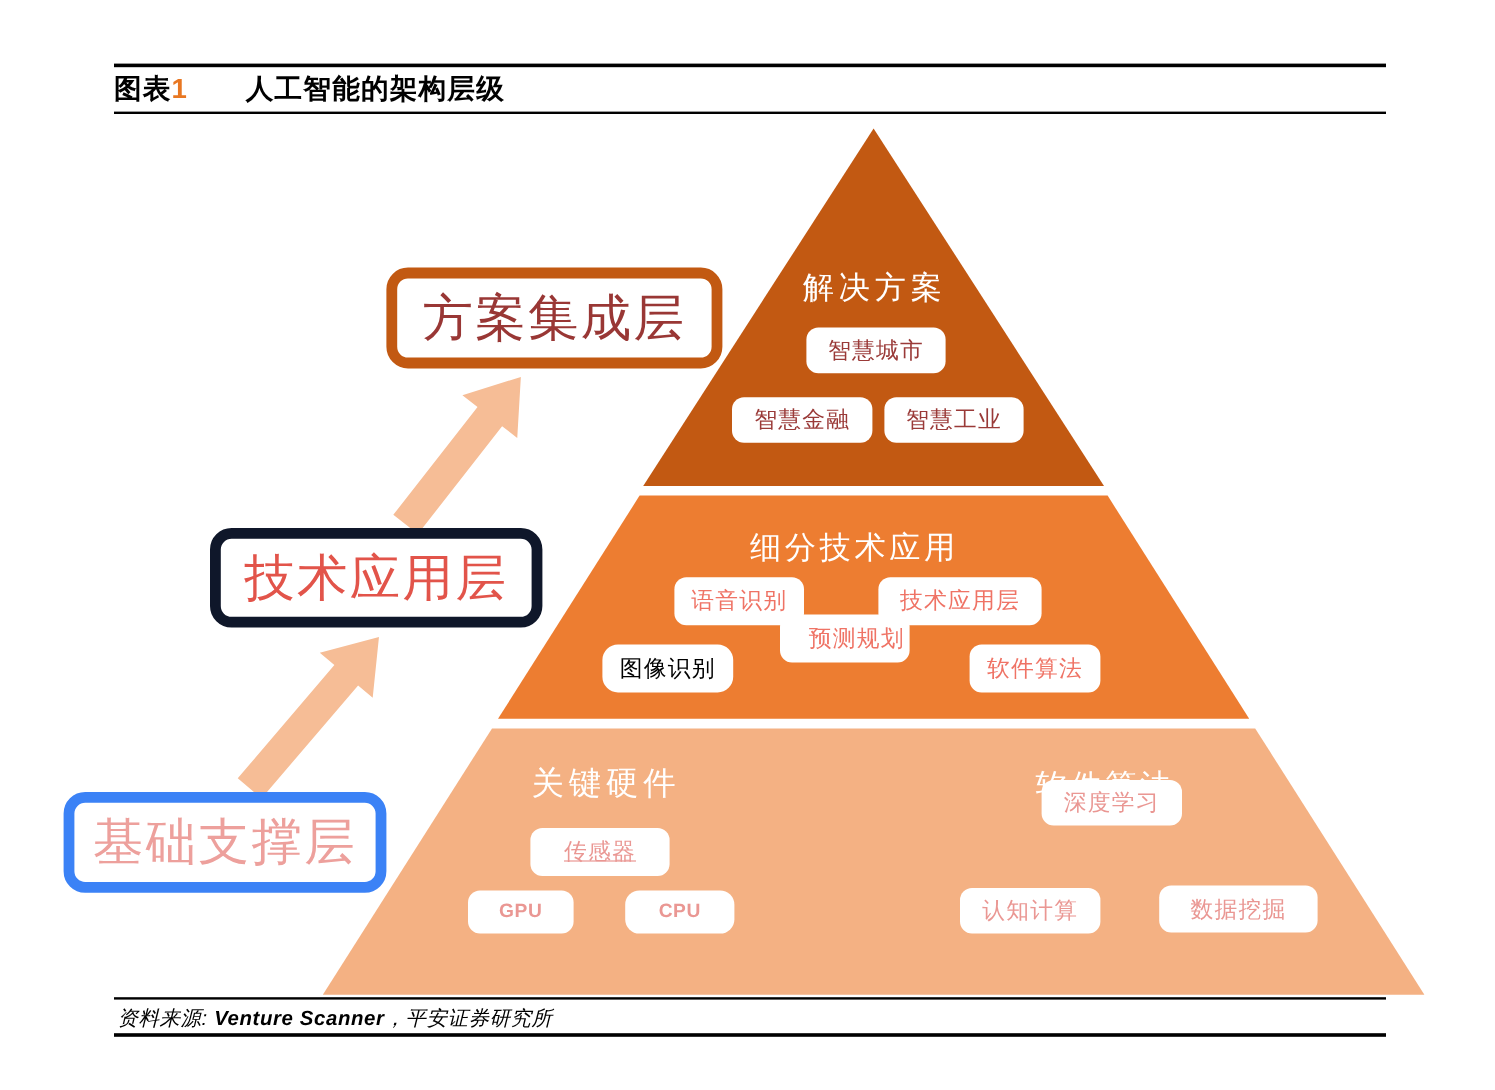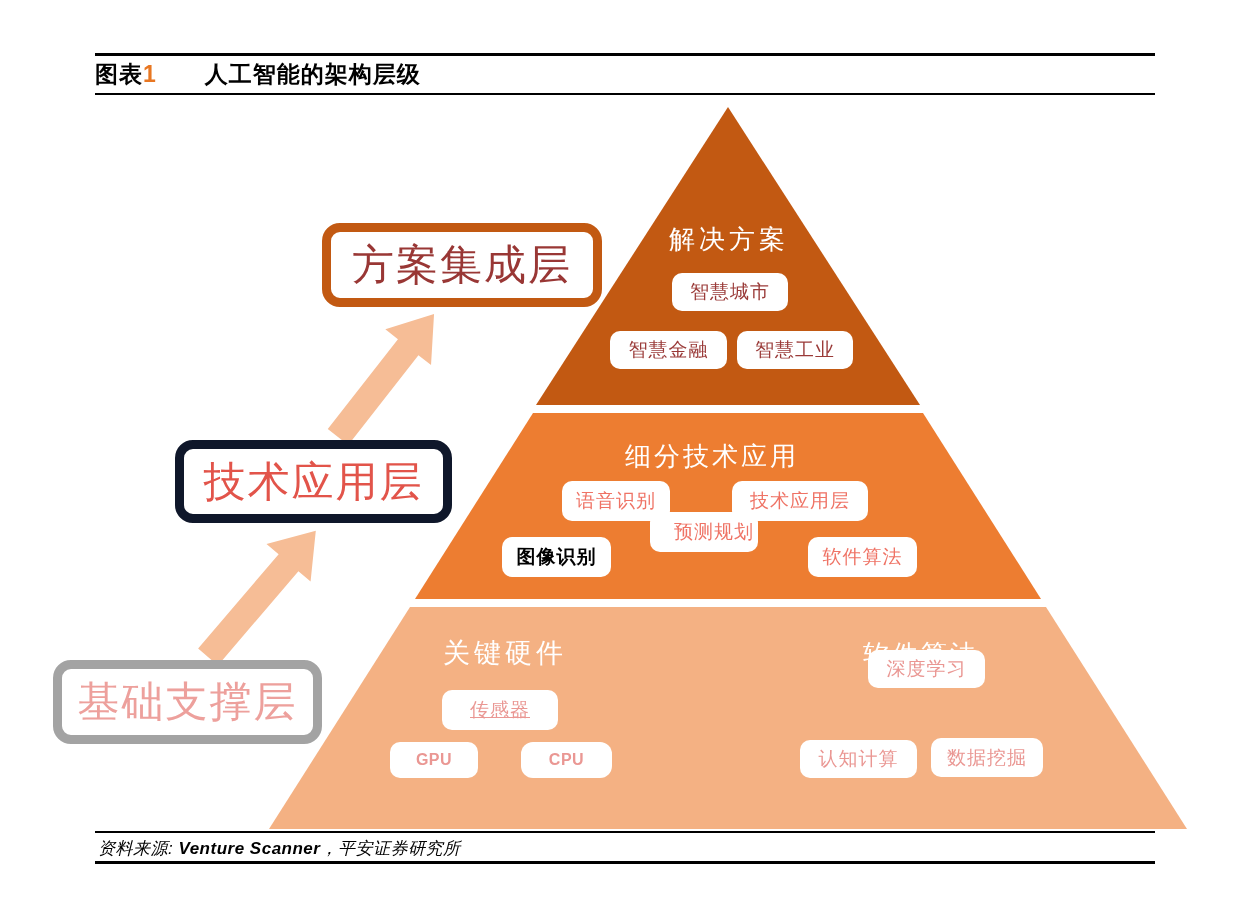--- a/index.html
+++ b/index.html
@@ -25,29 +25,29 @@
   .hd-mid    { left:712px; top:439px; letter-spacing:3px; }
   .hd-hw     { left:505px; top:635px; font-size:27px; }
   .hd-sw     { left:921px; top:637px; letter-spacing:3px; }
 
   .badge { position:absolute; background:#ffffff; border-radius:10px;
            display:flex; align-items:center; justify-content:center;
            font-size:19px; letter-spacing:1px; white-space:nowrap; }
   .badge.t { color:#9A3A38; }
   .badge.m { color:#EF7365; }
   .badge.b { color:#EA9793; }
-  .badge.hl { color:#000000; font-weight:bold; }
+  .badge.hl { color:#000000; font-weight:normal;border-radius:13px; }
   .badge.latin { font-size:16px; font-weight:bold; letter-spacing:0.5px; }
 
   .side-box { position:absolute; background:#ffffff; border-radius:18px;
               display:flex; align-items:center; justify-content:center;
               font-size:42px; letter-spacing:2px; white-space:nowrap; }
   .sb1 { left:322px; top:223px; width:280px; height:84px; border:9px solid #C25912; color:#993735; }
   .sb2 { left:175px; top:440px; width:277px; height:83px; border:9px solid #0f172a; color:#E2544A; }
-  .sb3 { left:53px;  top:660px; width:269px; height:84px; border:9px solid #a3a3a3; color:#EDA09C; }
+  .sb3 { left:53px;  top:660px; width:269px; height:84px; border:9px solid #3b82f6; color:#EDA09C; }
 
   .source { position:absolute; left:98px; top:837px; font-size:17px; font-style:italic;
             color:#000; letter-spacing:0.5px; }
   .source .src-name { font-weight:bold; }
 </style>
 </head>
 <body>
 
 <div class="page">
 
@@ -84,21 +84,21 @@
   <div class="badge hl" style="left:502px;top:537px;width:109px;height:40px;">图像识别</div>
   <div class="badge m" style="left:650px;top:512px;width:108px;height:40px;padding-left:20px;">预测规划</div>
   <div class="badge m" style="left:808px;top:537px;width:109px;height:40px;">软件算法</div>
 
   <div class="badge b" style="left:442px;top:690px;width:116px;height:40px;text-decoration:underline;">传感器</div>
   <div class="badge b latin" style="left:390px;top:742px;width:88px;height:36px;">GPU</div>
   <div class="badge b latin" style="left:521px;top:742px;width:91px;height:36px;border-radius:12px;">CPU</div>
 
   <div class="badge b" style="left:868px;top:650px;width:117px;height:38px;">深度学习</div>
   <div class="badge b" style="left:800px;top:740px;width:117px;height:38px;">认知计算</div>
-  <div class="badge b" style="left:931px;top:738px;width:112px;height:39px;">数据挖掘</div>
+  <div class="badge b" style="left:966px;top:738px;width:132px;height:39px;">数据挖掘</div>
 
   <div class="side-box sb1">方案集成层</div>
   <div class="side-box sb2">技术应用层</div>
   <div class="side-box sb3">基础支撑层</div>
 
   <div class="rule rule-f1"></div>
   <div class="source">
     <span>资料来源: </span><span class="src-name">Venture Scanner</span><span>，平安证券研究所</span>
   </div>
   <div class="rule rule-f2"></div>

